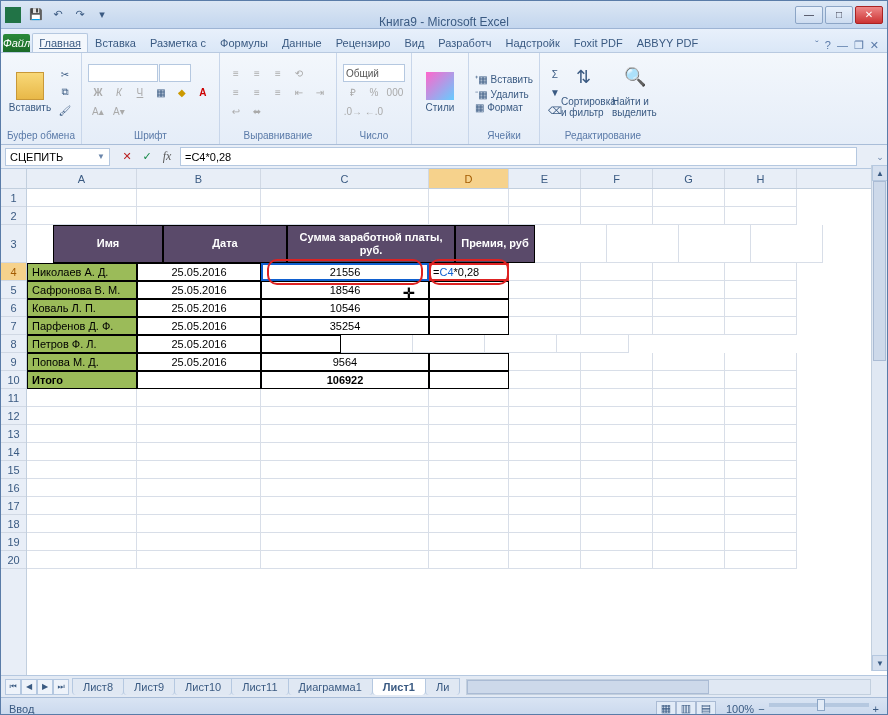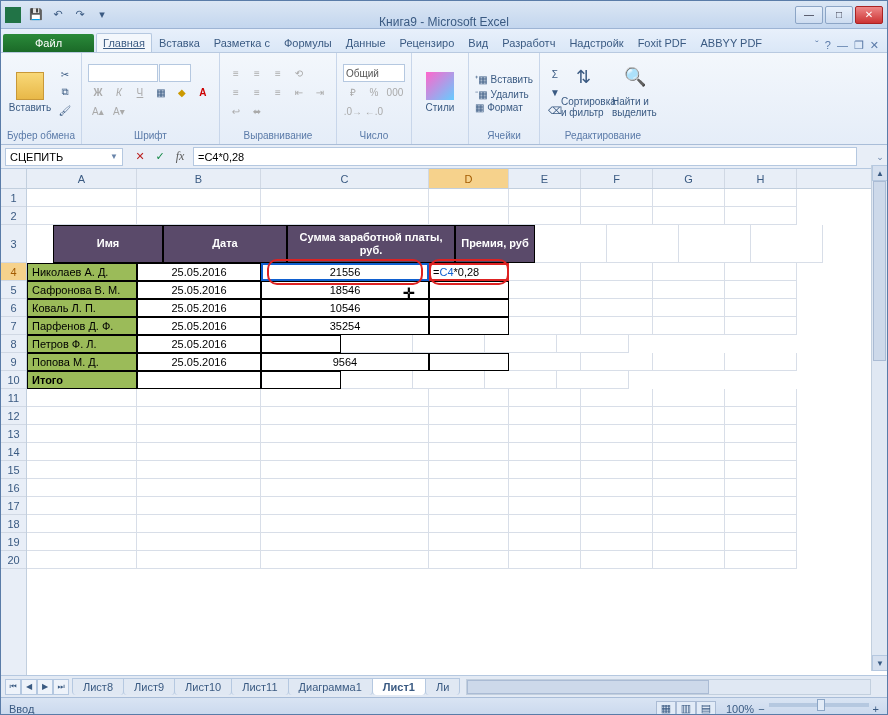--- a/index.html
+++ b/index.html
@@ -10,21 +10,21 @@
   .titlebar-icon { width:16px; height:16px; background:#217346; display:inline-block; margin-right:6px; }
   .qat { display:flex; gap:4px; align-items:center; }
   .qat .qbtn { width:18px; height:18px; display:flex; align-items:center; justify-content:center; color:#3b5a82; font-size:11px; }
   .window-title { position:absolute; left:50%; transform:translateX(-50%); font-size:12px; color:#3a5a82;margin-top:14px; }
   .win-controls { margin-left:auto; display:flex; gap:2px; }
   .win-btn { width:28px; height:18px; border:1px solid #8ca5c6; background:linear-gradient(#e8f0fb,#cddcf0); border-radius:2px; display:flex; align-items:center; justify-content:center; font-size:10px; color:#334; }
   .win-btn.close { background:linear-gradient(#e88,#c33); color:#fff; border-color:#a22; }
   
   
   .ribbon-tabs { height:24px; background:linear-gradient(#e8f0fb,#dae7f7); display:flex; align-items:flex-end; padding-left:2px; border-bottom:1px solid #b8c9e0; }
-  .file-tab { background:linear-gradient(#2a8a3a,#1b6a28); color:#fff; padding:3px 32px; font-size:11px; border-radius:2px 2px 0 0; margin-right:2px; }
+  .file-tab { background:linear-gradient(#2a8a3a,#1b6a28); color:#fff; padding:3px 0; font-size:11px; border-radius:2px 2px 0 0; margin-right:2px;font-style:italic; }
   .rtab { padding:3px 6px; font-size:11px; color:#3a5a82; border:1px solid transparent; border-bottom:none; white-space:nowrap; }
   .rtab.active { background:#f3f7fc; border-color:#b5c8e0; border-radius:2px 2px 0 0;text-decoration:underline; }
   .ribbon-tabs .spacer { flex:1; }
   .help-icons { display:flex; gap:6px; padding-right:8px; color:#5a7aa8; font-size:11px; }
   
   
   .ribbon { height:92px; background:linear-gradient(#f3f7fc,#e5edf8); border-bottom:1px solid #a9bdd8; display:flex; }
   .rgroup { border-right:1px solid #c8d6ea; padding:2px 6px 0 6px; display:flex; flex-direction:column; align-items:center; position:relative; }
   .rgroup-body { flex:1; display:flex; align-items:center; gap:4px; }
   .rgroup-label { font-size:10px; color:#5a7aa8; text-align:center; padding:1px 0 3px; min-height:14px; }
@@ -34,21 +34,21 @@
   .mini { width:18px; height:16px; display:flex; align-items:center; justify-content:center; font-size:10px; color:#3a5a82; }
   .stack3 { display:flex; flex-direction:column; gap:1px; }
   .row3 { display:flex; gap:1px; }
   .r3btn { width:20px; height:18px; border:1px solid transparent; display:flex; align-items:center; justify-content:center; font-size:10px; color:#3a5a82; }
   .fontbox { width:70px; height:18px; border:1px solid #b5c8e0; background:#fff; font-size:10px; padding:0 2px; display:flex; align-items:center; color:#777; }
   .numfmtbox { width:62px; height:18px; border:1px solid #b5c8e0; background:#fff; font-size:10px; padding:0 2px; display:flex; align-items:center; color:#555; }
   .grey { color:#aaa; }
   
   
   .fbar { height:24px; background:#e8eef7; border-bottom:1px solid #b5c8e0; display:flex; align-items:center; }
-  .namebox { width:118px; height:18px; border:1px solid #b5c8e0; background:#fff; margin:0 4px; display:flex; align-items:center; padding:0 4px; font-size:11px; }
+  .namebox { width:105px; height:18px; border:1px solid #b5c8e0; background:#fff; margin:0 4px; display:flex; align-items:center; padding:0 4px; font-size:11px; }
   .namebox .dd { margin-left:auto; color:#6a85aa; font-size:8px; }
   .fbar-btns { display:flex; gap:2px; padding:0 4px; }
   .fbar-btn { width:18px; height:18px; display:flex; align-items:center; justify-content:center; font-size:11px; color:#5a5a5a; }
   .fbar-btn.cancel { color:#b22; }
   .fbar-btn.enter { color:#184; }
   .fx { font-style:italic; font-family:"Times New Roman",serif; font-size:12px; }
   .formula-input { flex:1; height:19px; border:1px solid #b5c8e0; background:#fff; margin-right:16px; padding:0 4px; font-size:11px; display:flex; align-items:center; }
   .fbar-expand { width:14px; color:#6a85aa; font-size:9px; text-align:center; }
   
   
@@ -433,20 +433,21 @@
         <div class="cell cD numcell"></div>
         <div class="cell cE"></div>
           <div class="cell cF"></div>
           <div class="cell cG"></div>
           <div class="cell cH"></div>
       </div>
 
       <div class="crow boldrow">
         <div class="cell cA namecell">Итого</div>
         <div class="cell cB datacell"></div>
+        <div class="cell cC numcell">106922</div>
         <div class="cell cD numcell"></div>
         <div class="cell cE"></div>
           <div class="cell cF"></div>
           <div class="cell cG"></div>
           <div class="cell cH"></div>
       </div>
 
       <div class="crow">
           <div class="cell cA"></div>
           <div class="cell cB"></div>

